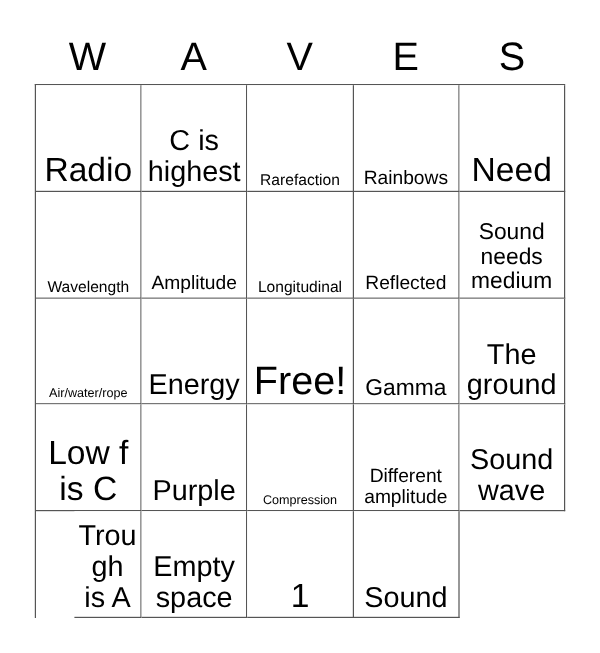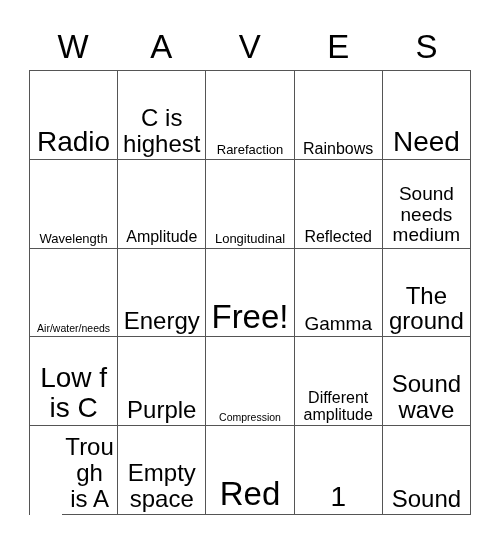--- a/index.html
+++ b/index.html
@@ -130,21 +130,21 @@
         <span class="cell-text fs-sm">Longitudinal</span>
       </div>
     <div class="bingo-cell" style="border-right-color: rgb(85, 85, 85); border-bottom-color: rgb(85, 85, 85);">
         <span class="cell-text fs-md">Reflected</span>
       </div>
     <div class="bingo-cell" style="border-right-color: rgb(85, 85, 85); border-bottom-color: rgb(85, 85, 85);">
         <span class="cell-text fs-lg">Sound needs medium</span>
       </div>
 
     <div class="bingo-cell" style="border-right-color: rgb(85, 85, 85); border-bottom-color: rgb(85, 85, 85);">
-        <span class="cell-text fs-xs">Air/water/needs</span>
+        <span class="cell-text fs-xs">Air/water/rope</span>
       </div>
     <div class="bingo-cell" style="border-right-color: rgb(85, 85, 85); border-bottom-color: rgb(85, 85, 85);">
         <span class="cell-text fs-xl">Energy</span>
       </div>
     <div class="bingo-cell" style="border-right-color: rgb(85, 85, 85); border-bottom-color: rgb(85, 85, 85);">
         <span class="cell-text fs-huge">Free!</span>
       </div>
     <div class="bingo-cell" style="border-right-color: rgb(85, 85, 85); border-bottom-color: rgb(85, 85, 85);">
         <span class="cell-text fs-lg">Gamma</span>
       </div>
@@ -168,23 +168,20 @@
         <span class="cell-text fs-xl">Sound wave</span>
       </div>
 
     <div class="bingo-cell" style="border-right-color: rgb(85, 85, 85); border-bottom-color: rgb(85, 85, 85); margin-left: 32px;">
         <span class="cell-text fs-xl">Trough is A</span>
       </div>
     <div class="bingo-cell" style="border-right-color: rgb(85, 85, 85); border-bottom-color: rgb(85, 85, 85);">
         <span class="cell-text fs-xl">Empty space</span>
       </div>
     <div class="bingo-cell" style="border-right-color: rgb(85, 85, 85); border-bottom-color: rgb(85, 85, 85);">
-        <span class="cell-text fs-huge">Red</span>
-      </div>
-    <div class="bingo-cell" style="border-right-color: rgb(85, 85, 85); border-bottom-color: rgb(85, 85, 85);">
         <span class="cell-text fs-xxl">1</span>
       </div>
     <div class="bingo-cell" style="border-right-color: rgb(85, 85, 85); border-bottom-color: rgb(85, 85, 85);">
         <span class="cell-text fs-xl">Sound</span>
       </div>
 
   </div>
 </div>
 
 </body></html>

